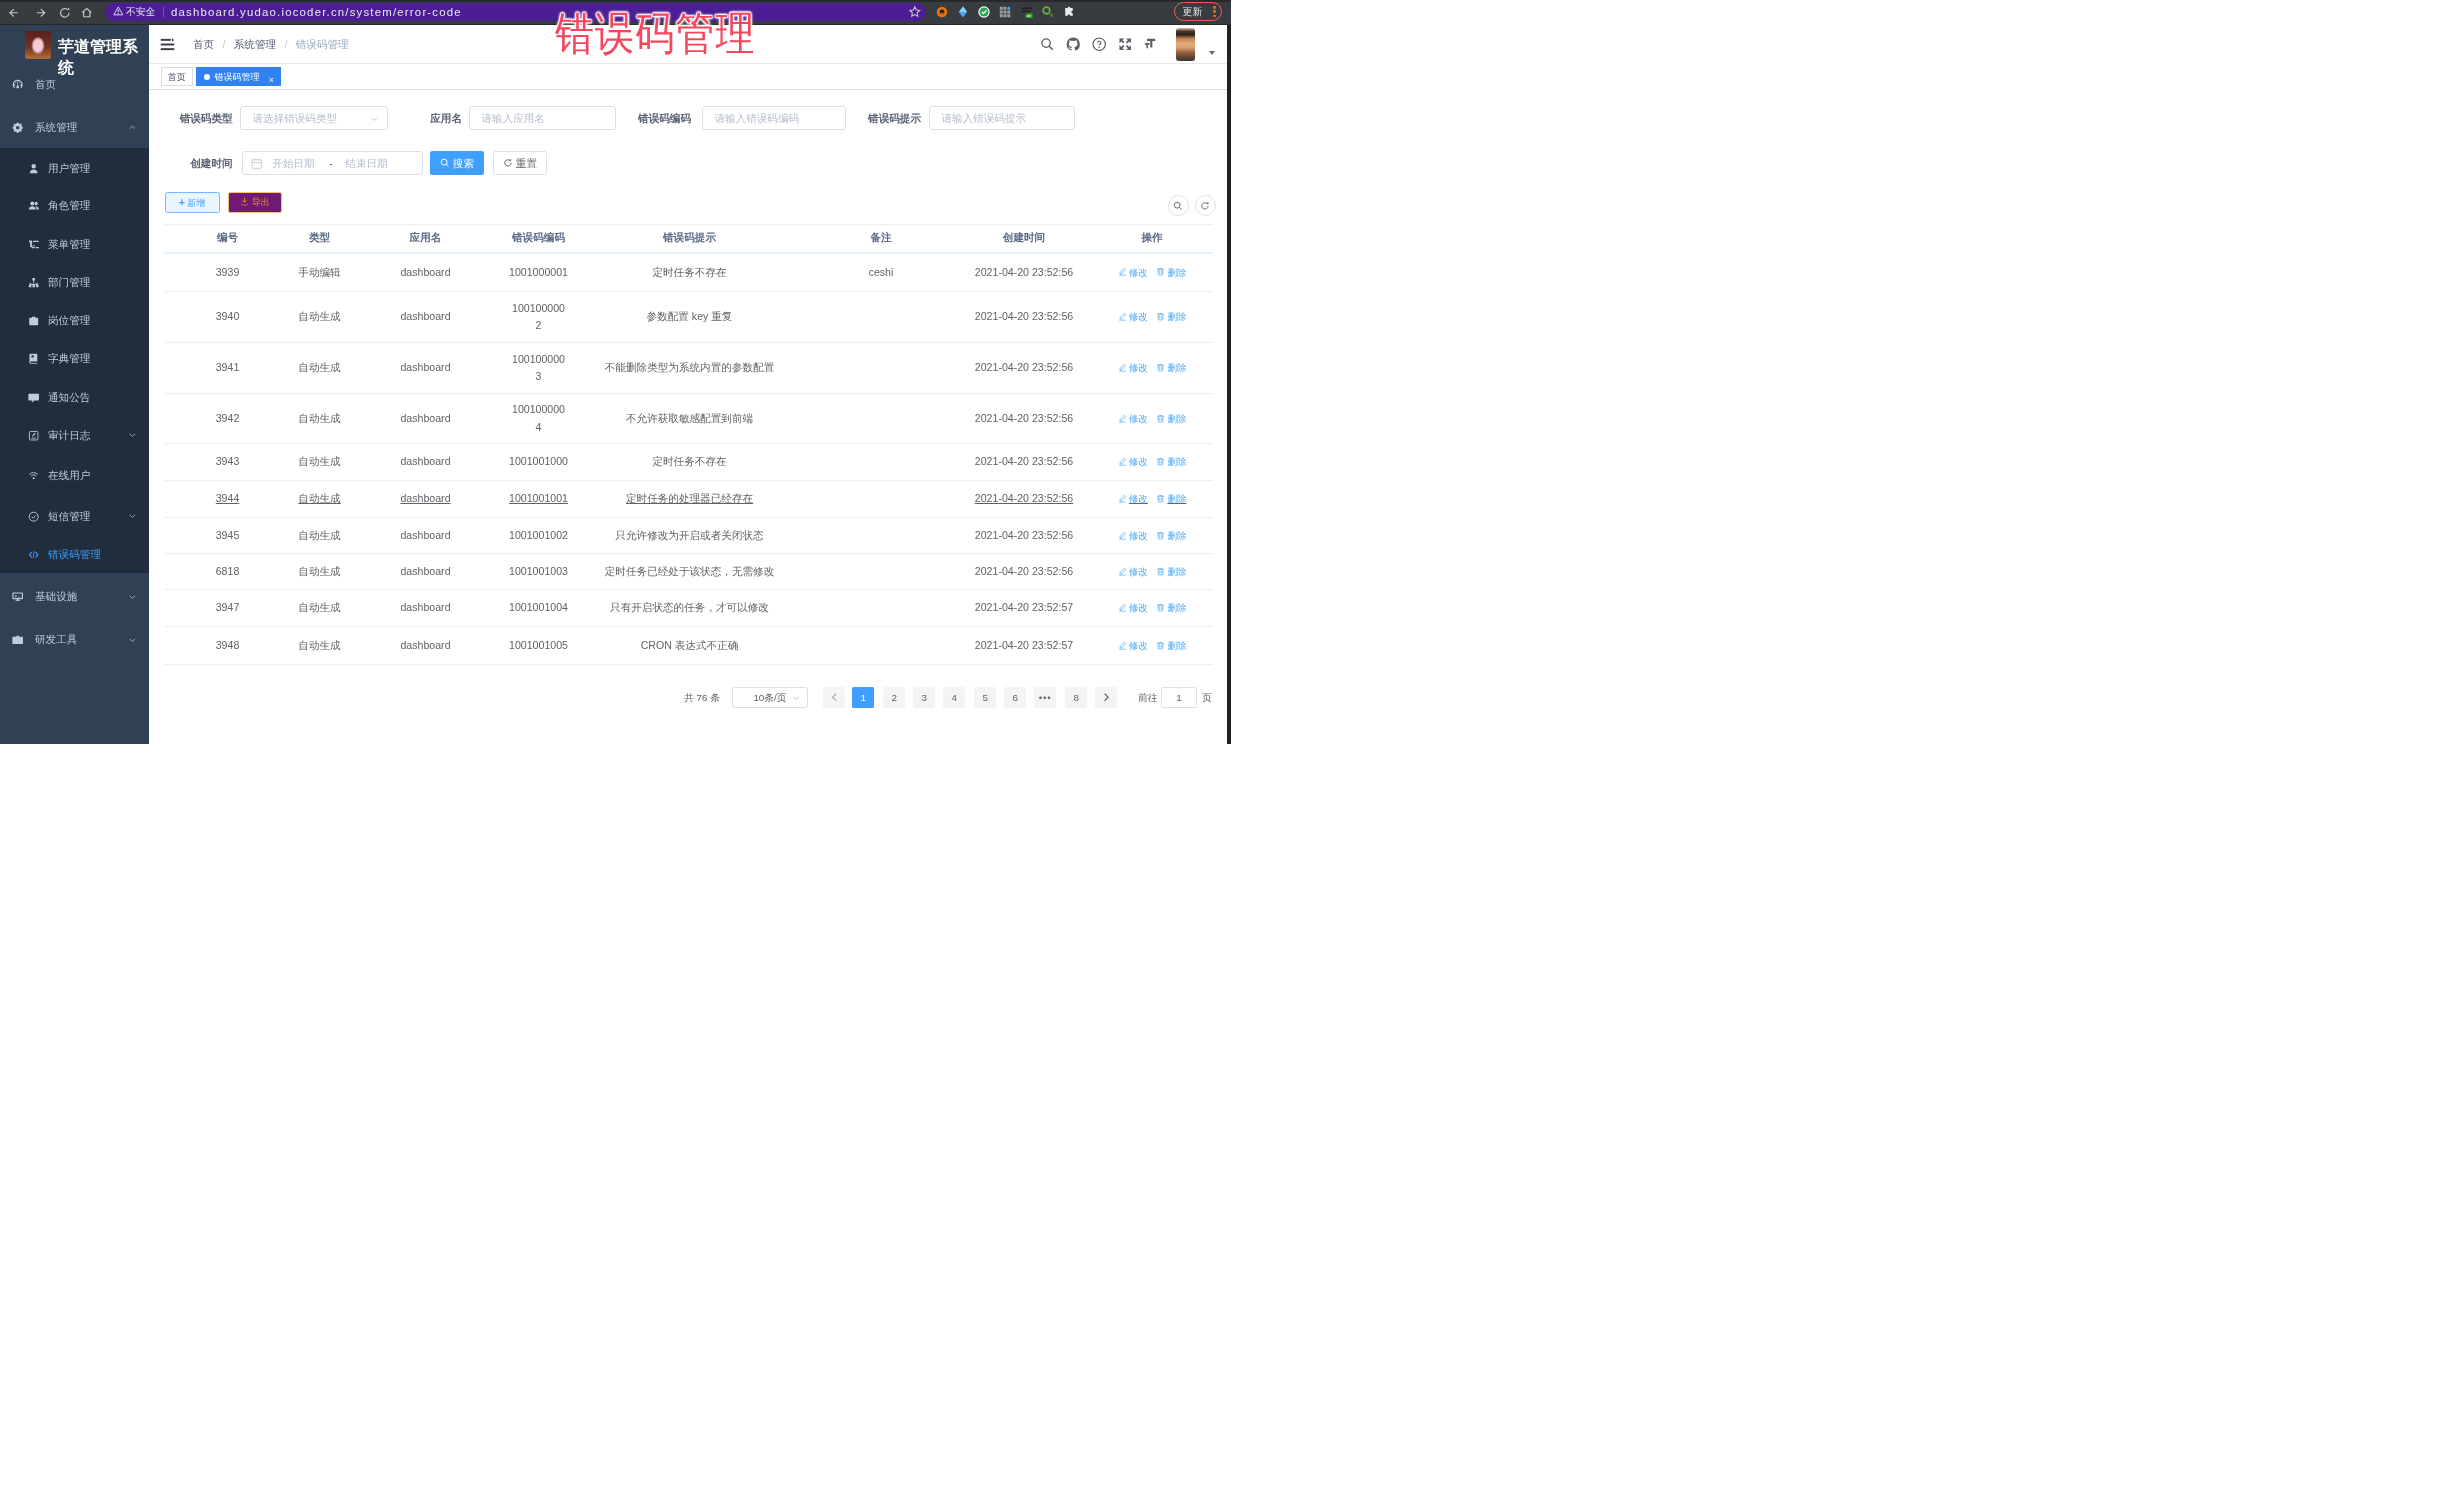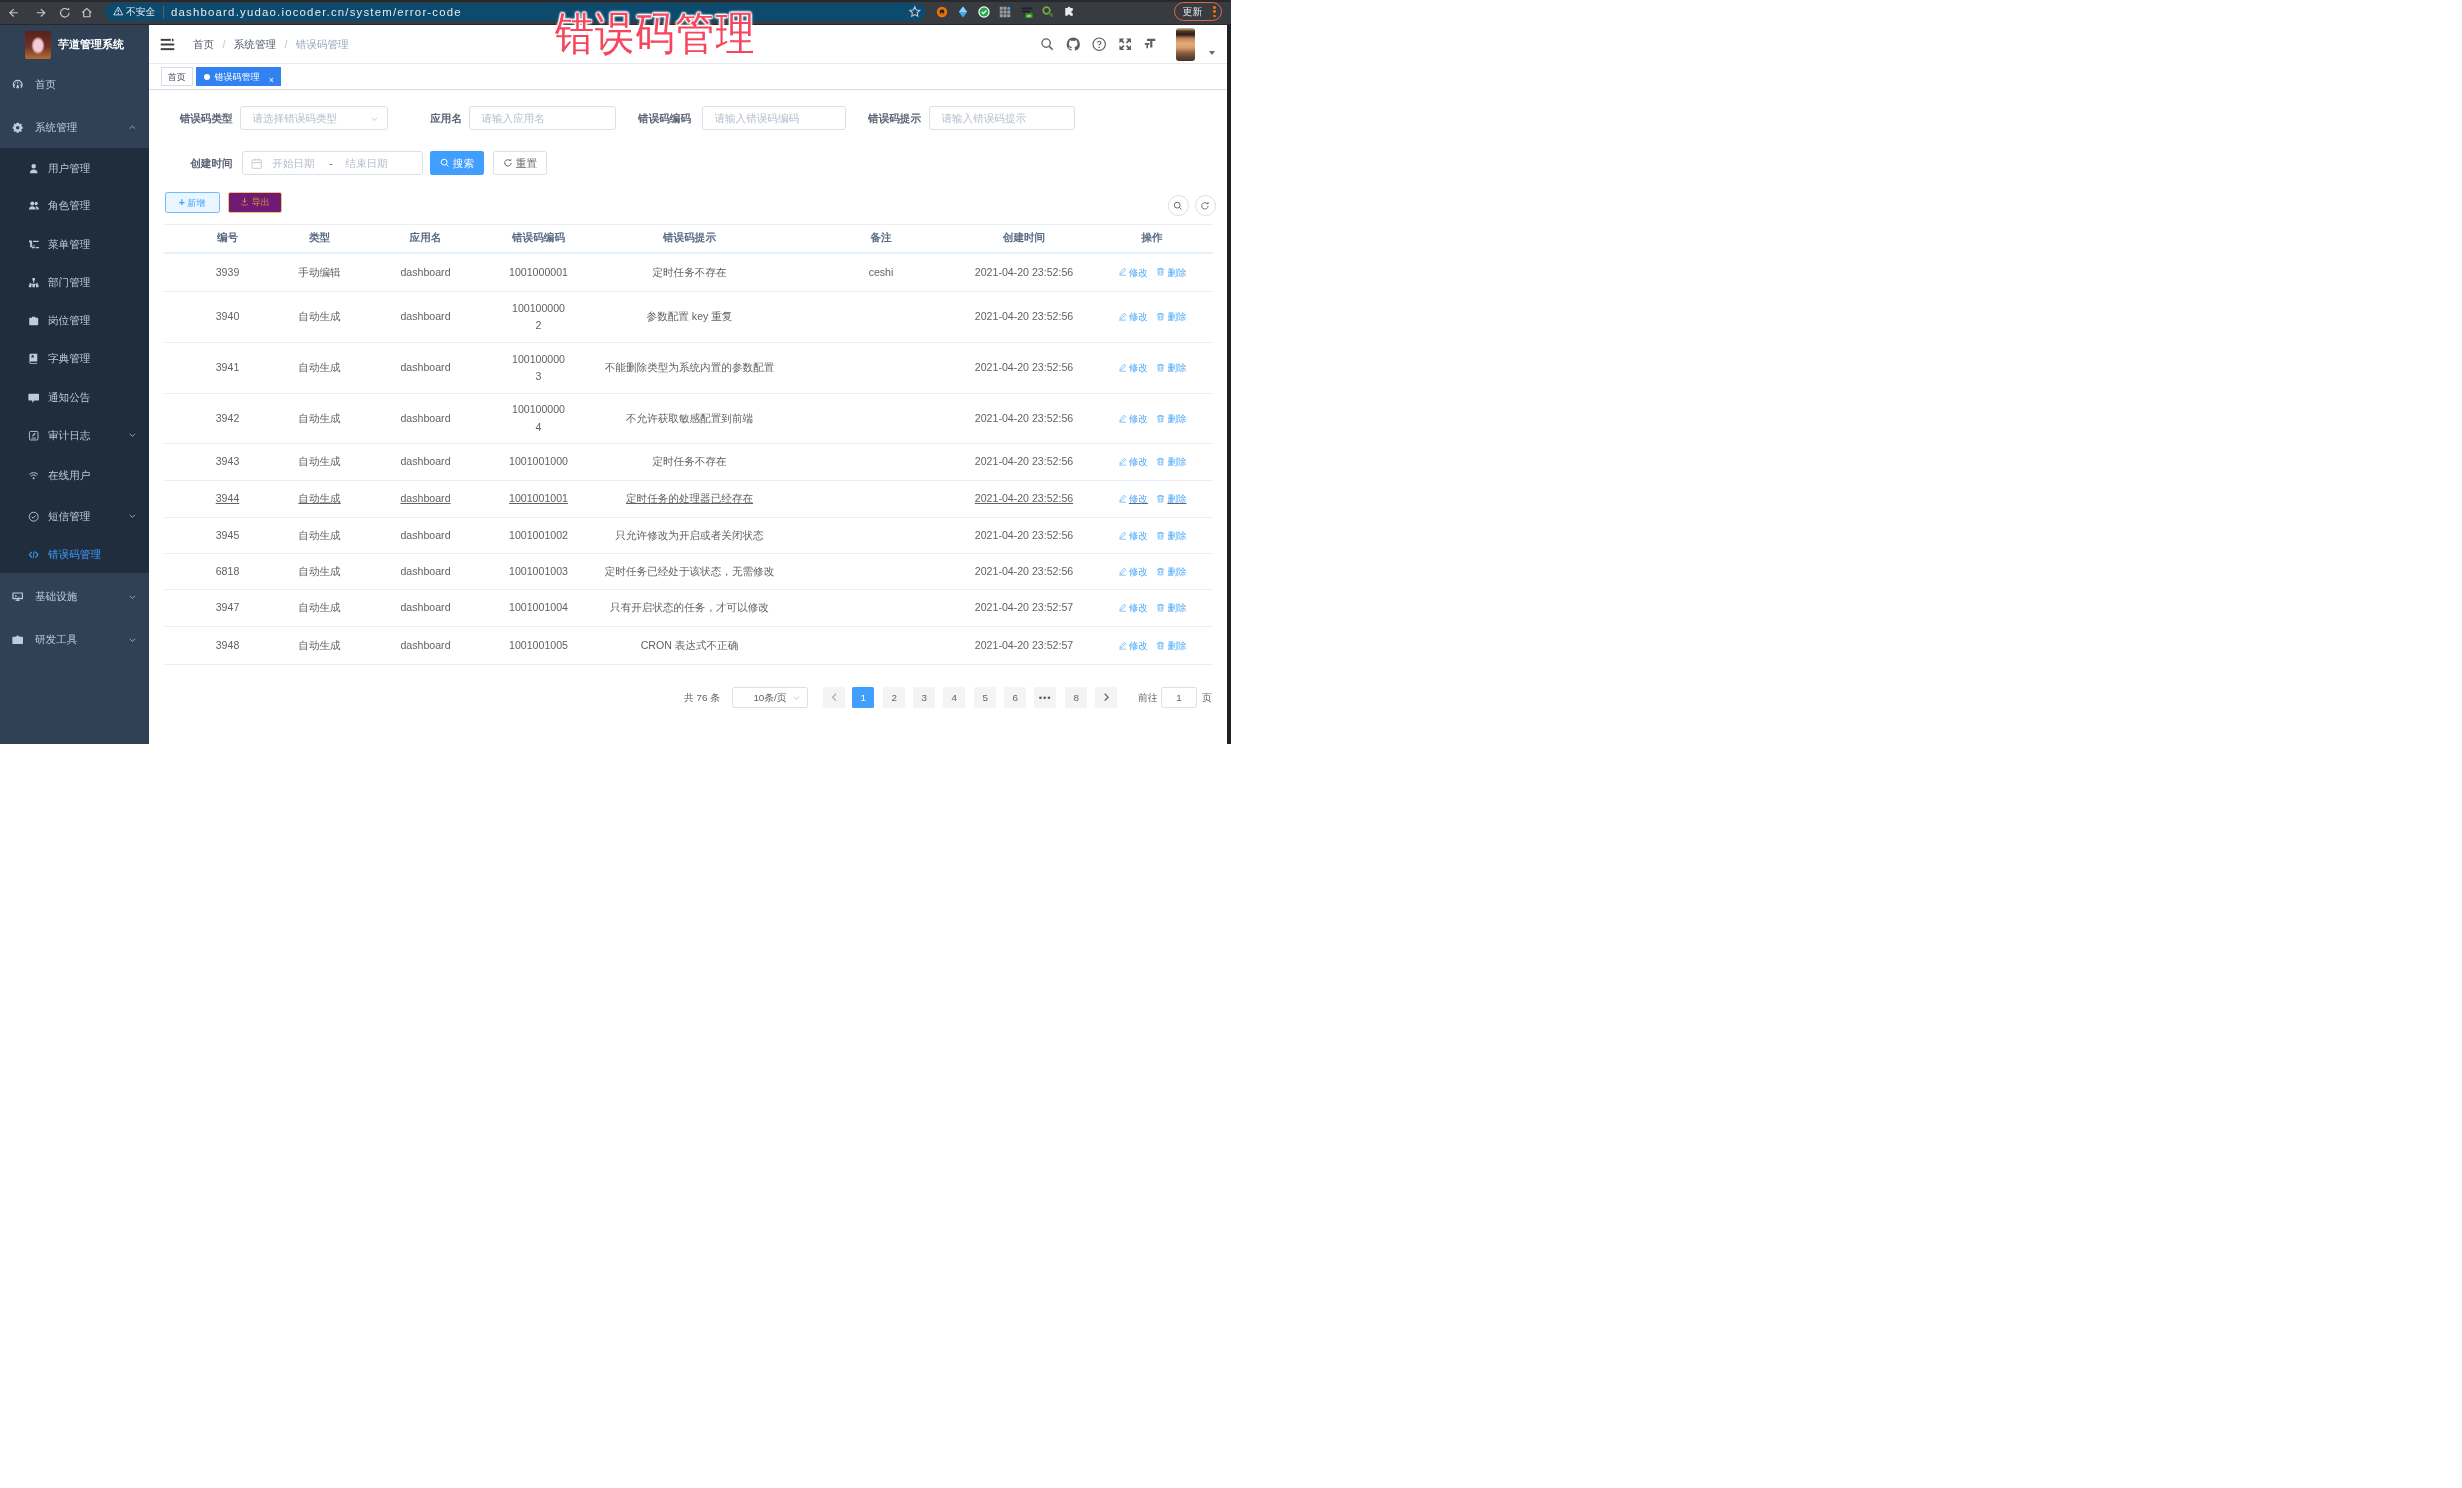--- a/index.html
+++ b/index.html
@@ -5,42 +5,42 @@
 * { margin:0; padding:0; box-sizing:border-box; }
 html,body { width:1231px; height:744px; overflow:hidden; font-family:"Liberation Sans",sans-serif; background:#fff; }
 #page { position:relative; width:1231px; height:744px; }
 
 
 #browser { position:absolute; left:0; top:0; width:1231px; height:25.4px; background:#383b40; }
 #browser .topstrip { position:absolute; left:0; top:0; width:100%; height:1.5px; background:#28292d; }
 #browser .botline { position:absolute; left:0; top:24px; width:100%; height:1.5px; background:#27282c; }
 .bicon { position:absolute; top:5.7px; width:13.6px; height:13.6px; color:#c4c7cb; }
 .bicon svg { width:100%; height:100%; }
-#pill { position:absolute; left:105px; top:3.4px; width:821px; height:18px; border-radius:9px; background:#0c4a6e; color:#dadce0; }
+#pill { position:absolute; left:105px; top:3.4px; width:821px; height:18px; border-radius:9px; background:#4c1d95; color:#dadce0; }
 #pill .warn { position:absolute; left:7.6px; top:3px; width:10.6px; height:9.8px; }
 #pill .nsafe { position:absolute; left:21px; top:2.7px; font-size:9.8px; line-height:12px; color:#e8eaed; }
 #pill .sep { position:absolute; left:58px; top:3px; width:0.8px; height:11.4px; background:#5f6368; }
 #pill .url { position:absolute; left:66px; top:2.3px; font-size:11.4px; line-height:13.6px; color:#e8eaed; letter-spacing:1.2px; }
 #star { left:908px; top:5.3px; width:13.6px; height:13.6px; }
 .ext { position:absolute; top:6.4px; width:12px; height:12px; }
 #extpill1 { position:absolute; left:1090px; top:1.9px; width:74px; height:19px; border:1.1px solid #8ab4f8; border-radius:9.8px;margin-top:31px; }
 #extpill1 .emo { position:absolute; left:6.8px; top:2.7px; width:11.4px; height:11.4px; border-radius:50%; background:radial-gradient(circle at 50% 40%, #ffe169 55%, #f7c843); }
 #extpill1 .emo:after{content:"";position:absolute;left:2.3px;top:5.3px;width:6px;height:3px;border-radius:0 0 4.5px 4.5px;background:#7c4a03;}
 #extpill1 .txt { position:absolute; left:23.5px; top:3px; font-size:9.8px; color:#e8eaed; }
 #extpill2 { position:absolute; left:1174px; top:1.9px; width:48px; height:19px; border:1.1px solid #e0654d; border-radius:9.8px; }
 #extpill2 .txt { position:absolute; left:7.6px; top:3px; font-size:9.8px; color:#e8eaed; }
 #extpill2 .dots { position:absolute; right:5.3px; top:3.4px; width:2.3px; }
 #extpill2 .dots i { display:block; width:2.3px; height:2.3px; border-radius:50%; background:#e8710a; margin-bottom:1.9px; }
 
 
 #sidebar { position:absolute; left:0; top:25.4px; width:149px; height:719px; background:#304156; }
 #logo { position:absolute; left:0; top:0; width:100%; height:38px; }
 #logo .img { position:absolute; left:24.6px; top:5.3px; width:26px; height:28px; border-radius:2.3px;
   background:radial-gradient(ellipse 6.8px 9px at 50% 52%, #f2ccd6 0 60%, #dba3b0 75%, rgba(122,51,39,0) 100%), linear-gradient(180deg,#58211c 0%,#6e3224 55%,#9c5a2e 85%,#b06f35 100%); }
-#logo .txt { position:absolute; left:58px; top:12px; font-size:11px; font-weight:600; color:#fff; }
+#logo .txt { position:absolute; left:58px; top:12px; font-size:16px; font-weight:600; color:#fff; }
 .mitem { position:absolute; left:0; width:149px; height:38px; color:#bfcbd9; font-size:10.6px; }
 .mitem .ic { position:absolute; left:12px; top:50%; margin-top:-5.7px; width:11.4px; height:11.4px; color:#bfcbd9; }
 .mitem .ic svg { width:100%; height:100%; display:block; }
 .mitem .tx { position:absolute; left:35px; top:50%; margin-top:-7.6px; line-height:15px; }
 .mitem .arr { position:absolute; right:13px; top:50%; margin-top:-2.3px; width:6.8px; height:4.5px; opacity:.75; }
 .sub { background:#1f2d3d; }
 .sub .ic { left:28px; }
 .sub .tx { left:48px; }
 #submenu-bg { position:absolute; left:0; top:123px; width:149px; height:424px; background:#1f2d3d; }
 .mactive, .mactive .ic { color:#409eff !important; }

